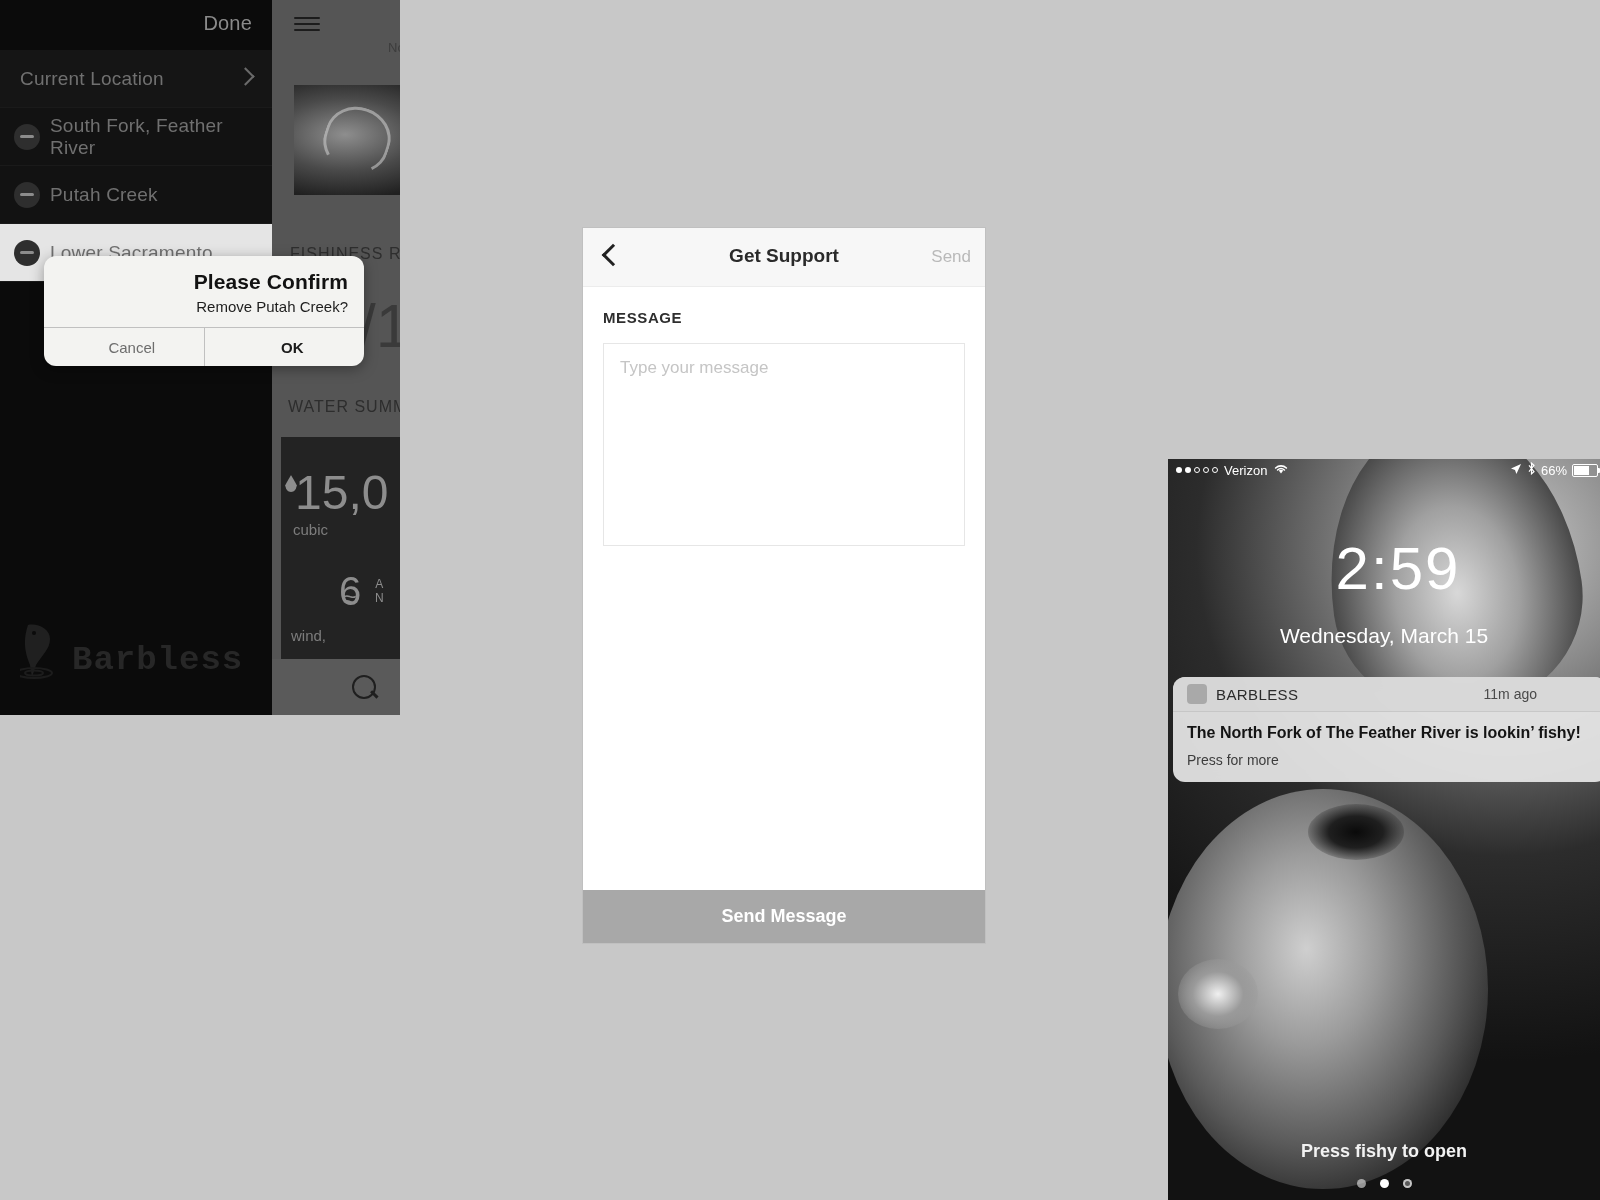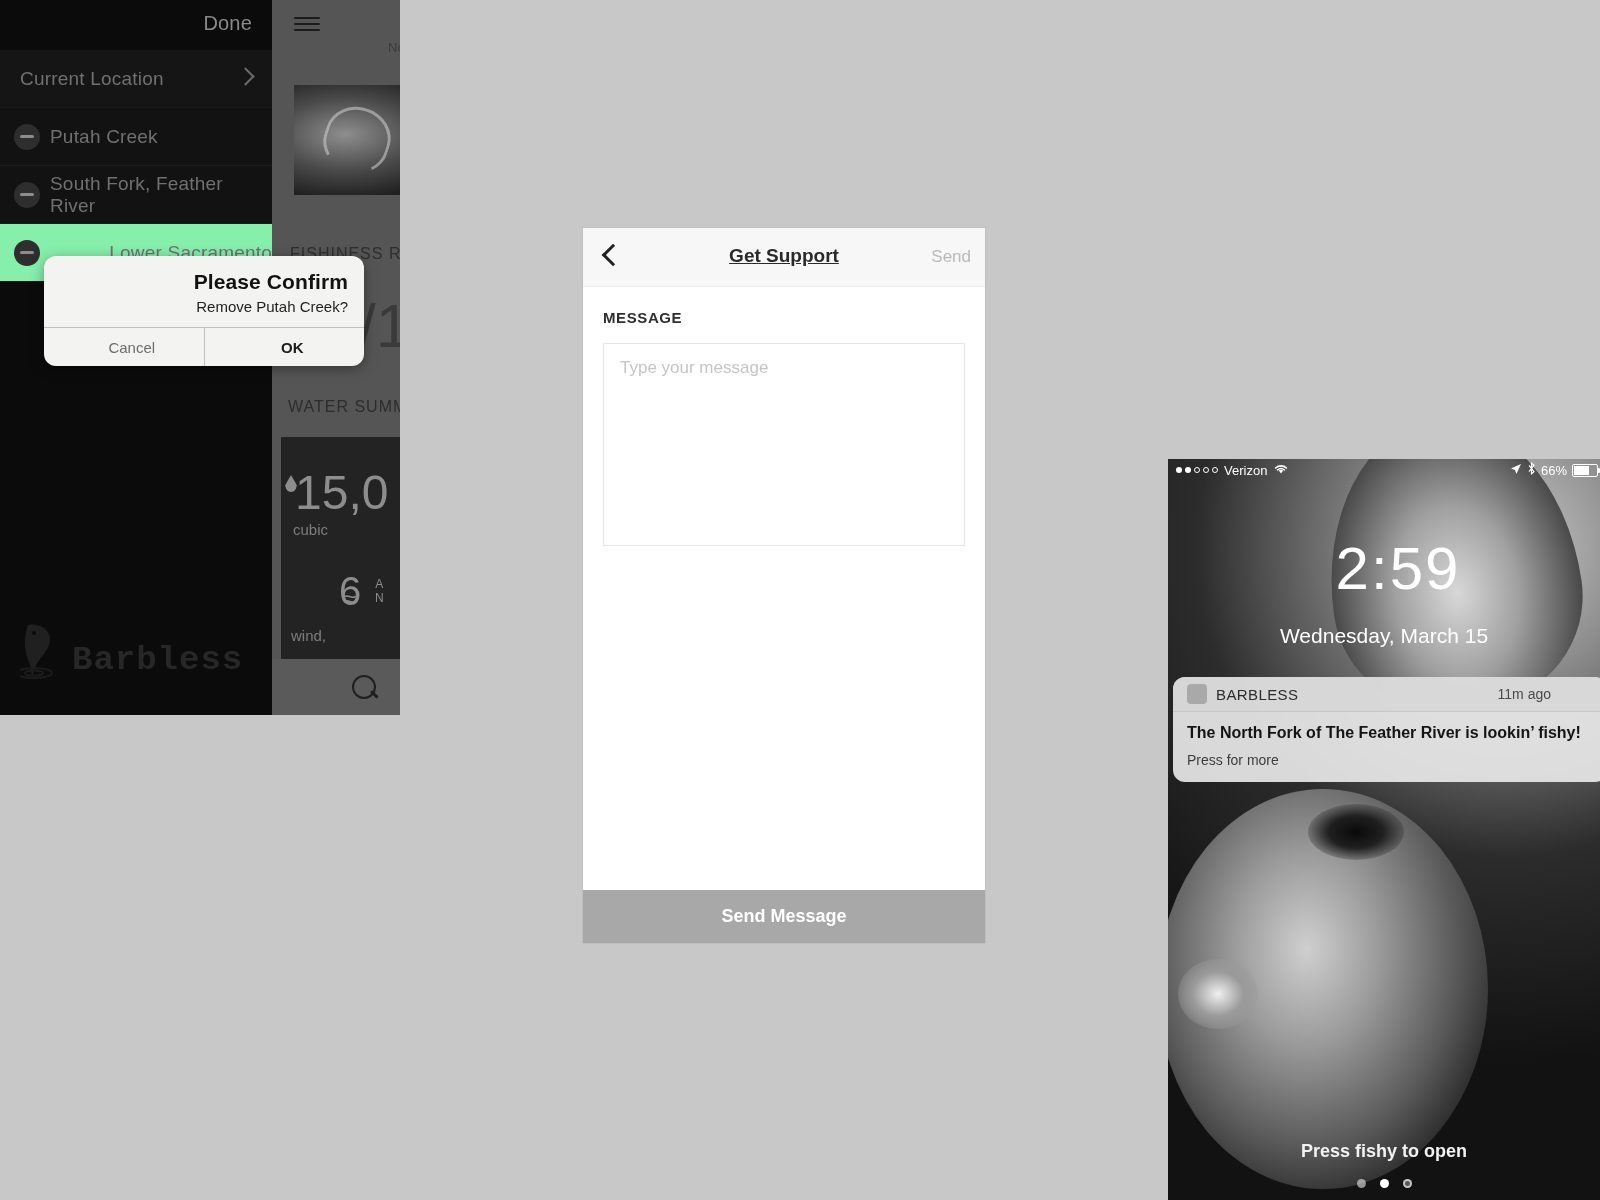--- a/index.html
+++ b/index.html
@@ -61,21 +61,21 @@
   .drawer-topbar { position:relative; height:50px; }
   .done-btn {
     position:absolute; right: 20px; top: 12px; font-size: 20px; color:#8a8a8a;
     font-weight:400; letter-spacing:.2px;
   }
   .loc-row {
     position:relative; height: 57px; border-bottom:1px solid #1a1a1a;
     display:flex; align-items:center; background:#151515;
   }
   .loc-row.dim { background:#121212; }
-  .loc-row.dark { background:#86efac;justify-content:flex-end; }
+  .loc-row.dark { background:#e5e5e5; }
   .loc-label { font-size:19px; color:#707070; letter-spacing:.2px; }
   .loc-label.indent { margin-left: 50px; }
   .loc-label.plain { margin-left: 20px; }
   .chevron-right {
     position:absolute; right: 20px; top: 20px; width: 11px; height: 11px;
     border-right:2.5px solid #6a6a6a; border-top:2.5px solid #6a6a6a; transform: rotate(45deg);
   }
   .minus-badge {
     position:absolute; left: 14px; top: 50%; margin-top:-13px;
     width: 26px; height:26px; border-radius:50%; background:#2e2e2e;
@@ -110,21 +110,21 @@
   }
   .sup-header {
     height: 58px; background:#f7f7f7; position:relative; border-bottom:1px solid #ececec;
   }
   .back-chevron {
     position:absolute; left: 22px; top: 19px; width: 13px; height: 13px;
     border-left: 3px solid #222; border-bottom: 3px solid #222; transform: rotate(45deg);
   }
   .sup-title {
     position:absolute; left:0; right:0; top: 17px; text-align:center;
-    font-size: 19px; font-weight: 700; color:#2a2a2a;text-decoration:underline;
+    font-size: 19px; font-weight: 700; color:#2a2a2a;
   }
   .sup-send {
     position:absolute; right: 14px; top: 19px; font-size: 17px; color:#b9b9b9;
   }
   .sup-section-label {
     margin: 22px 1px 0 20px; font-size: 15px; font-weight: 700; color:#2e2e2e; letter-spacing:.6px;
   }
   .sup-textarea {
     position:absolute; left: 20px; top: 115px; width: 362px; height: 203px;
     border: 1px solid #e6e6e6; background:#fff; box-sizing:border-box;
@@ -198,21 +198,21 @@
     position:absolute; left: 5px; top: 218px; width: 434px;
     background: rgba(232,232,232,.92); border-radius: 12px; overflow:hidden;
     backdrop-filter: blur(6px);
   }
   .noti-head {
     height: 34px; display:flex; align-items:center; padding: 0 14px;
     background: rgba(214,214,214,.8); border-bottom: 1px solid rgba(0,0,0,.07);
   }
   .noti-appicon { width: 20px; height: 20px; border-radius: 4px; background:#a9a9a9; }
   .noti-appname { margin-left: 9px; font-size: 15px; color:#2b2b2b; letter-spacing:.4px; }
-  .noti-time { margin-left:auto; font-size: 14px; color:#4a4a4a; margin-right: 42px;}
+  .noti-time { margin-left:auto; font-size: 14px; color:#4a4a4a; margin-right: 56px;}
   .noti-body { padding: 12px 14px 14px; }
   .noti-title { font-size: 16px; font-weight: 700; color:#141414; white-space:nowrap; }
   .noti-sub { margin-top: 10px; font-size: 14px; color:#3d3d3d; }
   .ls-bottom-hint {
     position:absolute; left:0; right:0; bottom: 38px; text-align:center;
     font-size: 18px; font-weight: 700; color:#f2f2f2;
   }
   .ls-dots {
     position:absolute; left:0; right:0; bottom: 12px;
     display:flex; justify-content:center; gap: 14px;
@@ -261,26 +261,26 @@
         <div class="done-btn">Done</div>
       </div>
 
       <div class="loc-row">
         <div class="loc-label plain">Current Location</div>
         <div class="chevron-right"></div>
       </div>
 
       <div class="loc-row dim">
         <div class="minus-badge"></div>
-        <div class="loc-label indent">Putah Creek</div>
+        <div class="loc-label indent">South Fork, Feather River</div>
       </div>
 
       <div class="loc-row dim">
         <div class="minus-badge"></div>
-        <div class="loc-label indent">South Fork, Feather River</div>
+        <div class="loc-label indent">Putah Creek</div>
       </div>
 
       <div class="loc-row dark">
         <div class="minus-badge"></div>
         <div class="loc-label indent">Lower Sacramento</div>
       </div>
 
       <div class="brand">
         <div class="brand-fish">
           <svg width="42" height="58" viewBox="0 0 42 58" aria-hidden="true">

